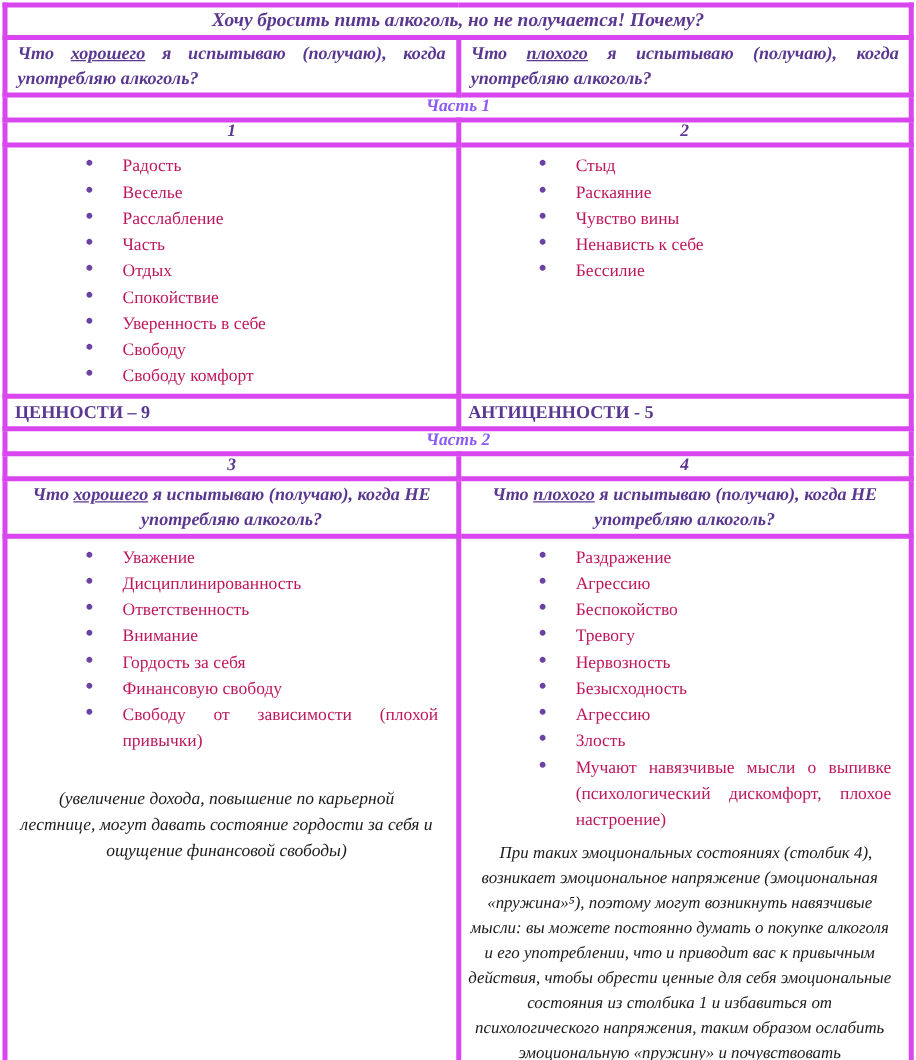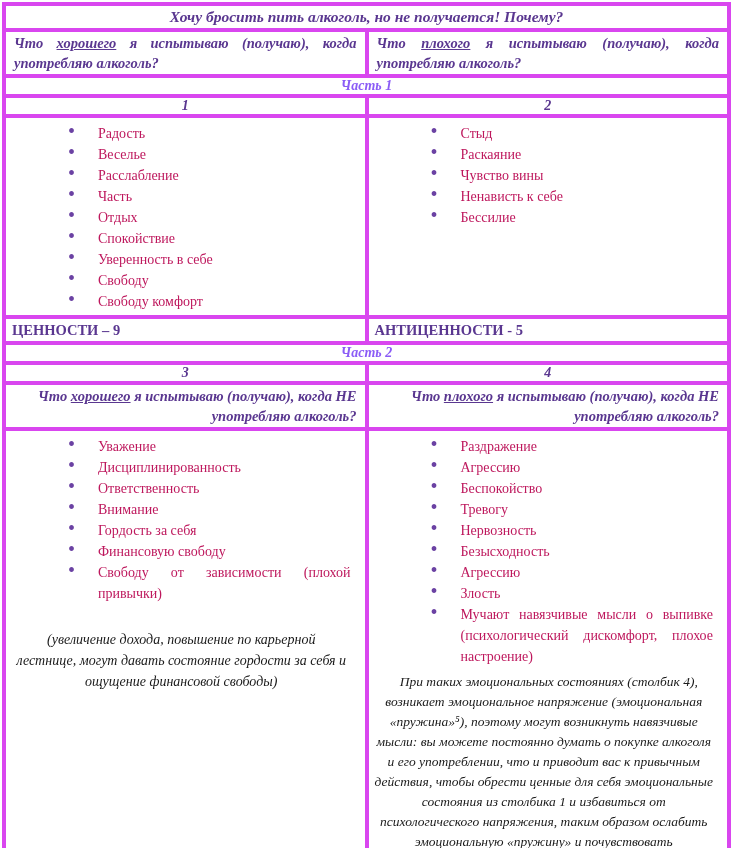--- a/index.html
+++ b/index.html
@@ -41,21 +41,21 @@
   .hdr-cell {
     height: 42px;
     font-weight: bold;
     font-style: italic;
     font-size: 14.5px;
     line-height: 20px;
     text-align: justify;
     color: #5a3790;
     padding: 1px 8px;
   }
-  .hdr-cell.centered { text-align: right; }
+  .hdr-cell.centered { text-align: center; }
   .u { text-decoration: underline; }
 
   .part-cell {
     height: 18px;
     text-align: center;
     font-weight: bold;
     font-style: italic;
     font-size: 14px;
     color: #8b5cf6;
     padding: 0;

